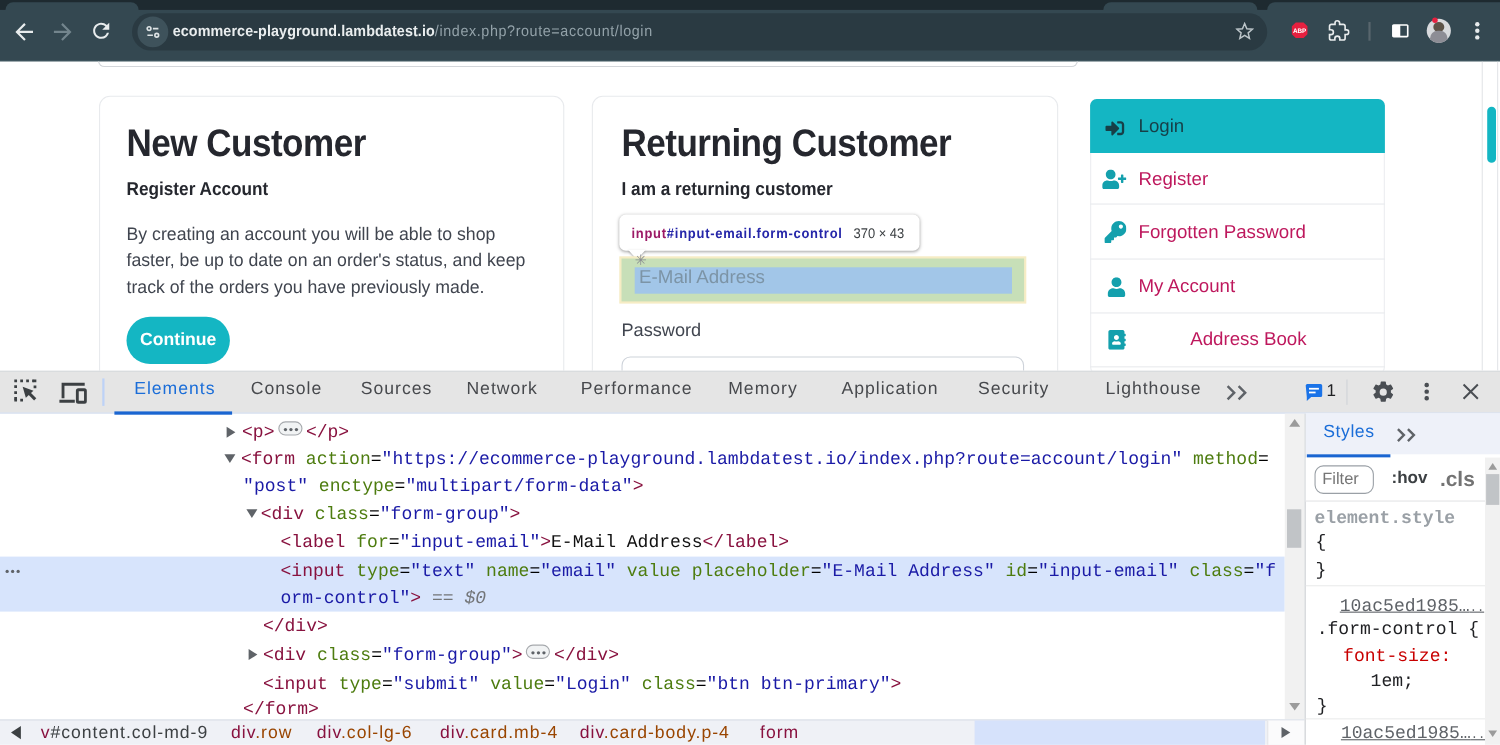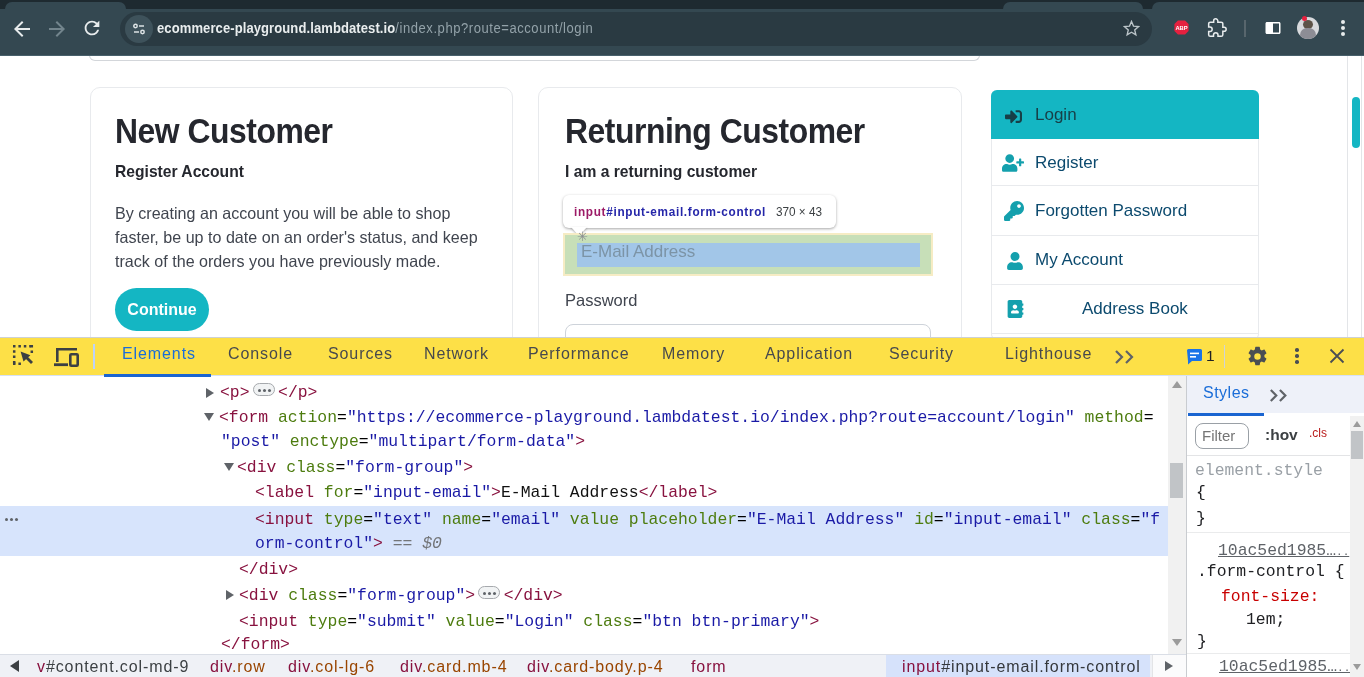--- a/index.html
+++ b/index.html
@@ -11,24 +11,24 @@
   #tabstrip { position:absolute; left:0; top:0; width:1364px; height:9px; background:#1e2a30; }
   .tabtop { position:absolute; top:2px; height:7px; background:#344851; }
   #omnibox { position:absolute; left:120px; top:12px; width:1032px; height:34px; border-radius:17px; background:#2a3a42; }
   .cicn { position:absolute; }
   
   #page { position:absolute; left:0; top:56px; width:1364px; height:281px; background:#fff; overflow:hidden; }
   .card { position:absolute; top:31px; height:260px; background:#fff; border:1px solid #e8eaed; border-radius:10px; }
   .h1 { font-size:35px; font-weight:bold; color:#25272e; letter-spacing:-0.5px; transform:scaleX(.91); transform-origin:left top; }
   .h6 { font-size:17px; font-weight:bold; color:#25272e; transform:scaleX(.92); transform-origin:left top; }
   .ptext { font-size:16.5px; color:#40454f; line-height:24px; }
-  .sbtext { font-size:17px; color:#0c4a6e; }
+  .sbtext { font-size:17px; color:#be185d; }
   
   #devtools { position:absolute; left:0; top:337px; width:1364px; height:340px; background:#fff; border-top:1px solid #cdd1d4; }
-  #dt-toolbar { position:absolute; left:0; top:0; width:1364px; height:38px; background:#fde047; border-bottom:1px solid #d6e1f6; }
+  #dt-toolbar { position:absolute; left:0; top:0; width:1364px; height:38px; background:#e5e5e5; border-bottom:1px solid #d6e1f6; }
   .dt-tab { position:absolute; top:7px; font-size:16px; letter-spacing:0.9px; color:#47494d; }
   .mono { font-family:"Liberation Mono", monospace; font-size:16.4px; white-space:pre; }
   .trow { position:absolute; height:25px; line-height:25px; }
   .tg { color:#88123f; }
   .an { color:#4d7c0f; }
   .av { color:#1a1aa6; }
   .tx { color:#111; }
   .gr { color:#737578; }
   .arrow { position:absolute; width:0; height:0; }
   .ar-r { border-left:8px solid #5f6368; border-top:5px solid transparent; border-bottom:5px solid transparent; }
@@ -214,39 +214,38 @@
     <div id="crumbs">
       <div class="abs" style="left:886px;top:0;width:264px;height:24px;background:#d6e2fb;"></div>
       <div class="abs" style="left:10px;top:5px;width:0;height:0;border-right:9px solid #3c4043;border-top:6px solid transparent;border-bottom:6px solid transparent;"></div>
       <span class="crumb" style="left:37px;"><span style="color:#88123f;">v</span><span style="color:#3c4043;">#content.col-md-9</span></span>
       <span class="crumb" style="left:210px;"><span style="color:#88123f;">div</span><span style="color:#994500;">.row</span></span>
       <span class="crumb" style="left:288px;"><span style="color:#88123f;">div</span><span style="color:#994500;">.col-lg-6</span></span>
       <span class="crumb" style="left:400px;"><span style="color:#88123f;">div</span><span style="color:#994500;">.card.mb-4</span></span>
       <span class="crumb" style="left:527px;"><span style="color:#88123f;">div</span><span style="color:#994500;">.card-body.p-4</span></span>
       <span class="crumb" style="left:691px;color:#88123f;">form</span>
       <span class="crumb" style="left:759px;margin-top:28px;"><span style="color:#88123f;">div</span><span style="color:#994500;">.form-group</span></span>
-      <span class="crumb" style="left:902px;"><span style="color:#88123f;">input</span><span style="color:#35383c;">#input-email.form-control</span></span>
       <div class="abs" style="left:1152px;top:0;width:35px;height:24px;background:#fbfbfc;border-left:1px solid #e3e4e6;">
         <div class="abs" style="left:12px;top:6px;width:0;height:0;border-left:8px solid #5f6368;border-top:5.5px solid transparent;border-bottom:5.5px solid transparent;"></div>
       </div>
     </div>
 
     <div id="sbar">
       <div class="abs" style="left:0;top:0;width:178px;height:37px;background:#eef1f9;"></div>
       <span class="abs" style="left:16px;top:8px;font-size:16px;letter-spacing:0.5px;color:#1a6dd8;">Styles</span>
       <svg class="abs" style="left:82px;top:12px;" width="20" height="15" viewBox="0 0 22 16">
         <path d="M2 2l6 6-6 6M12 2l6 6-6 6" fill="none" stroke="#5f6368" stroke-width="2.4"></path>
       </svg>
       <div class="abs" style="left:1px;top:37px;width:76px;height:3px;background:#1a65d1;"></div>
       <div class="abs" style="left:0;top:40px;width:178px;height:40px;background:#fff;border-bottom:1px solid #e3e4e6;"></div>
       <div class="abs" style="left:8px;top:47px;width:54px;height:26px;border:1.5px solid #9aa0a6;border-radius:8px;"></div>
       <span class="abs" style="left:15px;top:51px;font-size:15px;color:#757575;">Filter</span>
       <span class="abs" style="left:78px;top:50px;font-size:15.5px;font-weight:bold;color:#3c4043;">:hov</span>
-      <span class="abs" style="left:122px;top:50px;font-size:12px;font-weight:normal;color:#b91c1c;">.cls</span>
-      <div class="mono abs" style="left:8px;top:85px;color:#9aa0a6;">element.style</div>
+      <span class="abs" style="left:122px;top:50px;font-size:19px;font-weight:bold;color:#737373;">.cls</span>
+      <div class="mono abs" style="left:8px;top:85px;color:#9aa0a6;font-weight:bold;">element.style</div>
       <div class="mono abs" style="left:9px;top:107px;color:#202124;">{</div>
       <div class="mono abs" style="left:9px;top:133px;color:#202124;">}</div>
       <div class="abs" style="left:0;top:156px;width:163px;height:1px;background:#eaebec;"></div>
       <div class="mono abs" style="left:31px;top:165px;color:#5f6368;text-decoration:underline;">10ac5ed1985…<span style="font-size:11px;">..</span></div>
       <div class="mono abs" style="left:10px;top:186px;color:#202124;">.form-control {</div>
       <div class="mono abs" style="left:34px;top:211px;color:#c80000;">font-size:</div>
       <div class="mono abs" style="left:59px;top:234px;color:#202124;">1em;</div>
       <div class="mono abs" style="left:10px;top:256px;color:#202124;">}</div>
       <div class="abs" style="left:0;top:277px;width:163px;height:1px;background:#eaebec;"></div>
       <div class="mono abs" style="left:32px;top:281px;color:#5f6368;text-decoration:underline;">10ac5ed1985…<span style="font-size:11px;">..</span></div>

